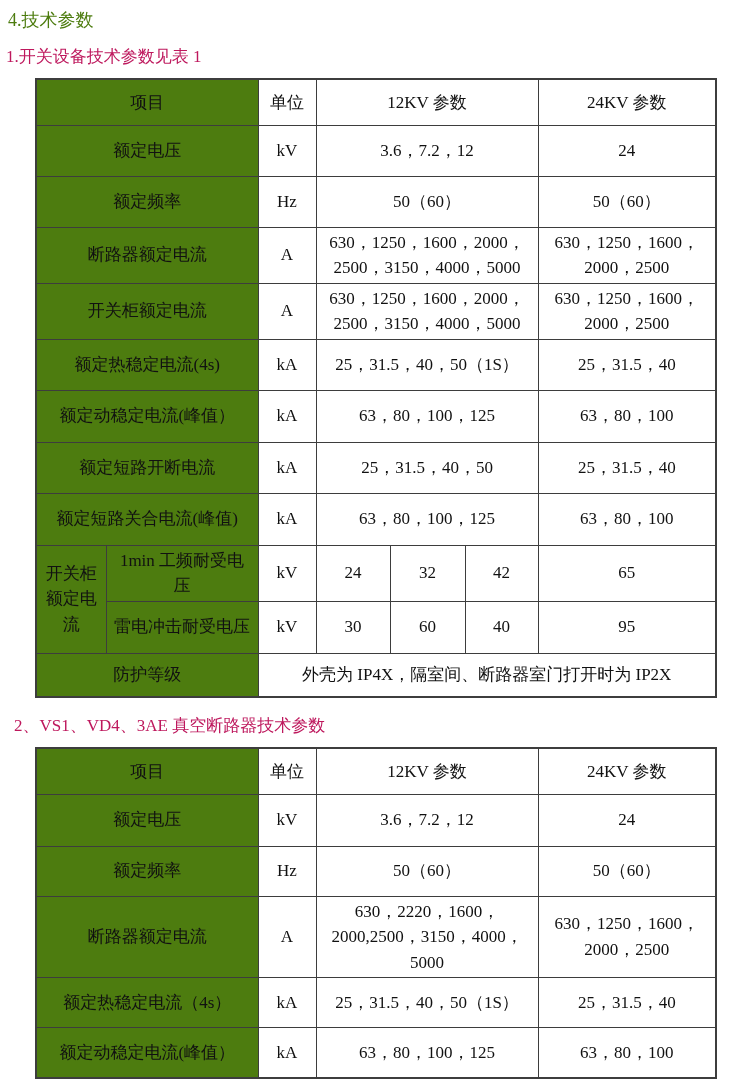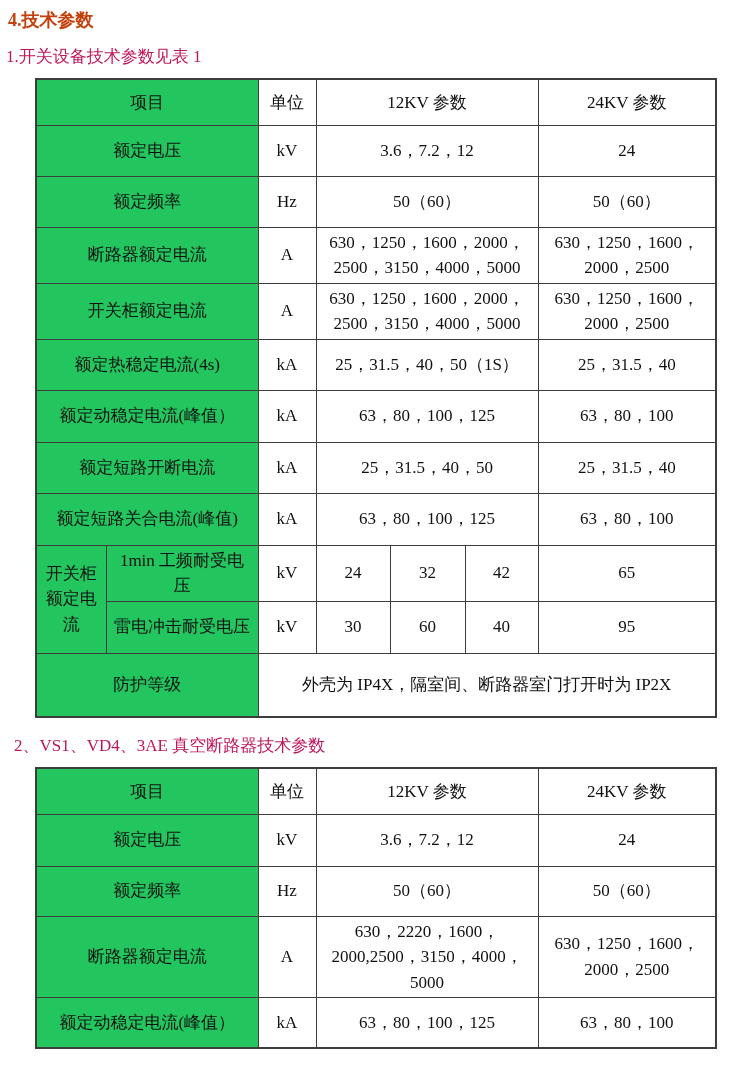--- a/index.html
+++ b/index.html
@@ -7,22 +7,22 @@
     width: 750px;
     background: #ffffff;
     font-family: "Liberation Serif", "DejaVu Serif", serif;
     color: #111111;
   }
   body { height: 1092px; overflow: hidden; }
 
   .doc-title {
     margin: 8px 0 0 8px;
     font-size: 18px;
-    font-weight: bold;
-    color: #c2410c;
+    font-weight: normal;
+    color: #4d7c0f;
   }
   .section-label {
     margin: 13px 0 0 6px;
     font-size: 17px;
     color: #be185d;
   }
   .section-label.second {
     margin: 16px 0 0 14px;
   }
 
@@ -35,27 +35,27 @@
   }
   table.params td {
     border: 1.5px solid #3d3d3d;
     text-align: center;
     vertical-align: middle;
     font-size: 17px;
     line-height: 1.5;
     padding: 2px 5px;
     word-break: break-word;
   }
-  td.pink { background: #22c55e; margin-top: 48px; }
+  td.pink { background: #4d7c0f; margin-top: 48px; }
 
   
   #t1 tr.h-header   { height: 46px; }
   #t1 tr.h-std      { height: 51px; }
   #t1 tr.h-ins      { height: 52px; }
-  #t1 tr.h-prot     { height: 64px; }
+  #t1 tr.h-prot     { height: 44px; }
   
   #t2 tr.h-header   { height: 46px; }
   #t2 tr.h-std      { height: 50px; }
   #t2 tr.h-tall     { height: 52px; }
 </style>
 </head>
 <body>
 
 <div class="doc-title">4.技术参数</div>
 <div class="section-label">1.开关设备技术参数见表 1</div>
@@ -177,20 +177,26 @@
     <td>50（60）</td>
     <td>50（60）</td>
   </tr>
   <tr class="h-tall">
     <td class="pink">断路器额定电流</td>
     <td>A</td>
     <td>630，2220，1600，2000,2500，3150，4000，5000</td>
     <td>630，1250，1600，2000，2500</td>
   </tr>
   <tr class="h-std">
+    <td class="pink">额定热稳定电流（4s）</td>
+    <td>kA</td>
+    <td>25，31.5，40，50（1S）</td>
+    <td>25，31.5，40</td>
+  </tr>
+  <tr class="h-std">
     <td class="pink">额定动稳定电流(峰值）</td>
     <td>kA</td>
     <td>63，80，100，125</td>
     <td>63，80，100</td>
   </tr>
 
 </tbody>
   </table>
 
 </body></html>

